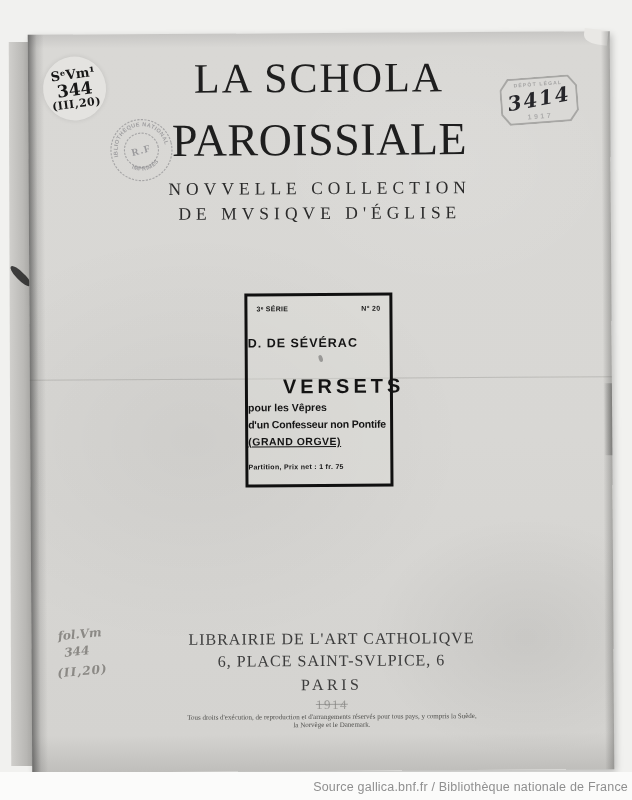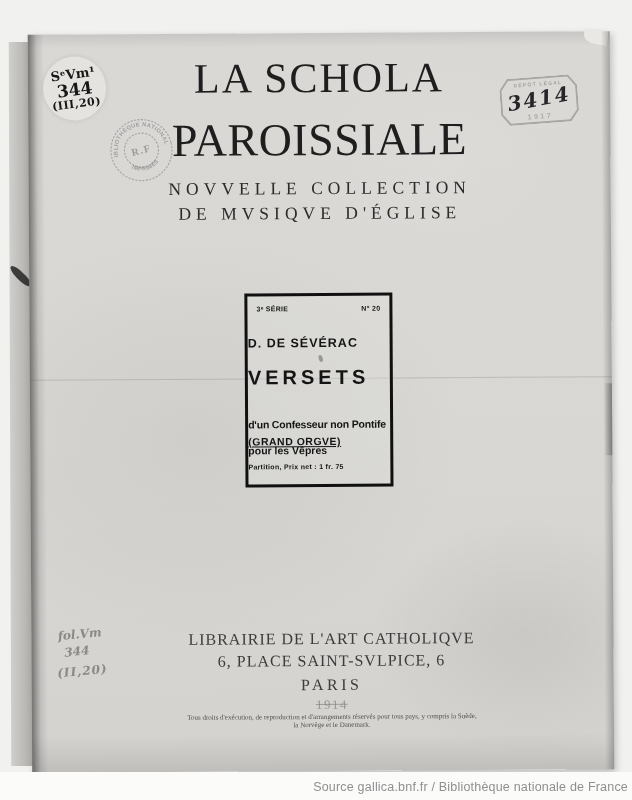--- a/index.html
+++ b/index.html
@@ -82,22 +82,22 @@
   .work-box{position:absolute;left:215px;top:260px;width:148px;height:194px;
     box-sizing:border-box;border:3px solid #101010;background:rgba(226,225,222,0.35);
     font-family:"Liberation Sans","DejaVu Sans",sans-serif;color:#141414;}
   .box-head{position:absolute;top:9px;left:9px;right:9px;display:flex;
     justify-content:space-between;font:700 7px/8px "Liberation Sans",sans-serif;
     letter-spacing:.3px;}
   .box-line{position:absolute;left:0;right:0;text-align:left;white-space:nowrap;}
   .box-composer{top:41px;font:700 12.5px/13px "Liberation Sans",sans-serif;letter-spacing:1px;}
   .ink-smudge{position:absolute;top:59px;left:50%;width:4px;height:7px;
     background:rgba(75,75,75,0.45);border-radius:40% 60% 50% 50%;transform:rotate(-15deg);}
-  .box-title{top:71px;font:700 20px/21px "Liberation Sans",sans-serif;letter-spacing:4px;}
-  .box-sub1{top:106px;font:700 10.5px/11px "Liberation Sans",sans-serif;margin-top:43px;}
+  .box-title{top:80px;font:700 20px/21px "Liberation Sans",sans-serif;letter-spacing:4px;padding-left:35px;}
+  .box-sub1{top:106px;font:700 10.5px/11px "Liberation Sans",sans-serif;}
   .box-sub2{top:123px;font:700 10.5px/11px "Liberation Sans",sans-serif;letter-spacing:-.2px;}
   .box-sub3{top:140px;font:700 10.5px/11px "Liberation Sans",sans-serif;letter-spacing:.5px;text-decoration:underline;}
   .box-price{top:167px;font:700 7px/8px "Liberation Sans",sans-serif;letter-spacing:.3px;}
 
   
   .publisher{position:absolute;left:0;right:0;top:0;transform:translateX(9px);}
   .pub-line{position:absolute;left:0;right:0;text-align:center;white-space:nowrap;color:#3c3c3c;}
   .pub-name{top:598px;font:400 16px/1 "Liberation Serif",serif;letter-spacing:1px;}
   .pub-addr{top:620px;font:400 16px/1 "Liberation Serif",serif;letter-spacing:1px;}
   .pub-city{top:644px;font:400 16px/1 "Liberation Serif",serif;letter-spacing:3.5px;}

